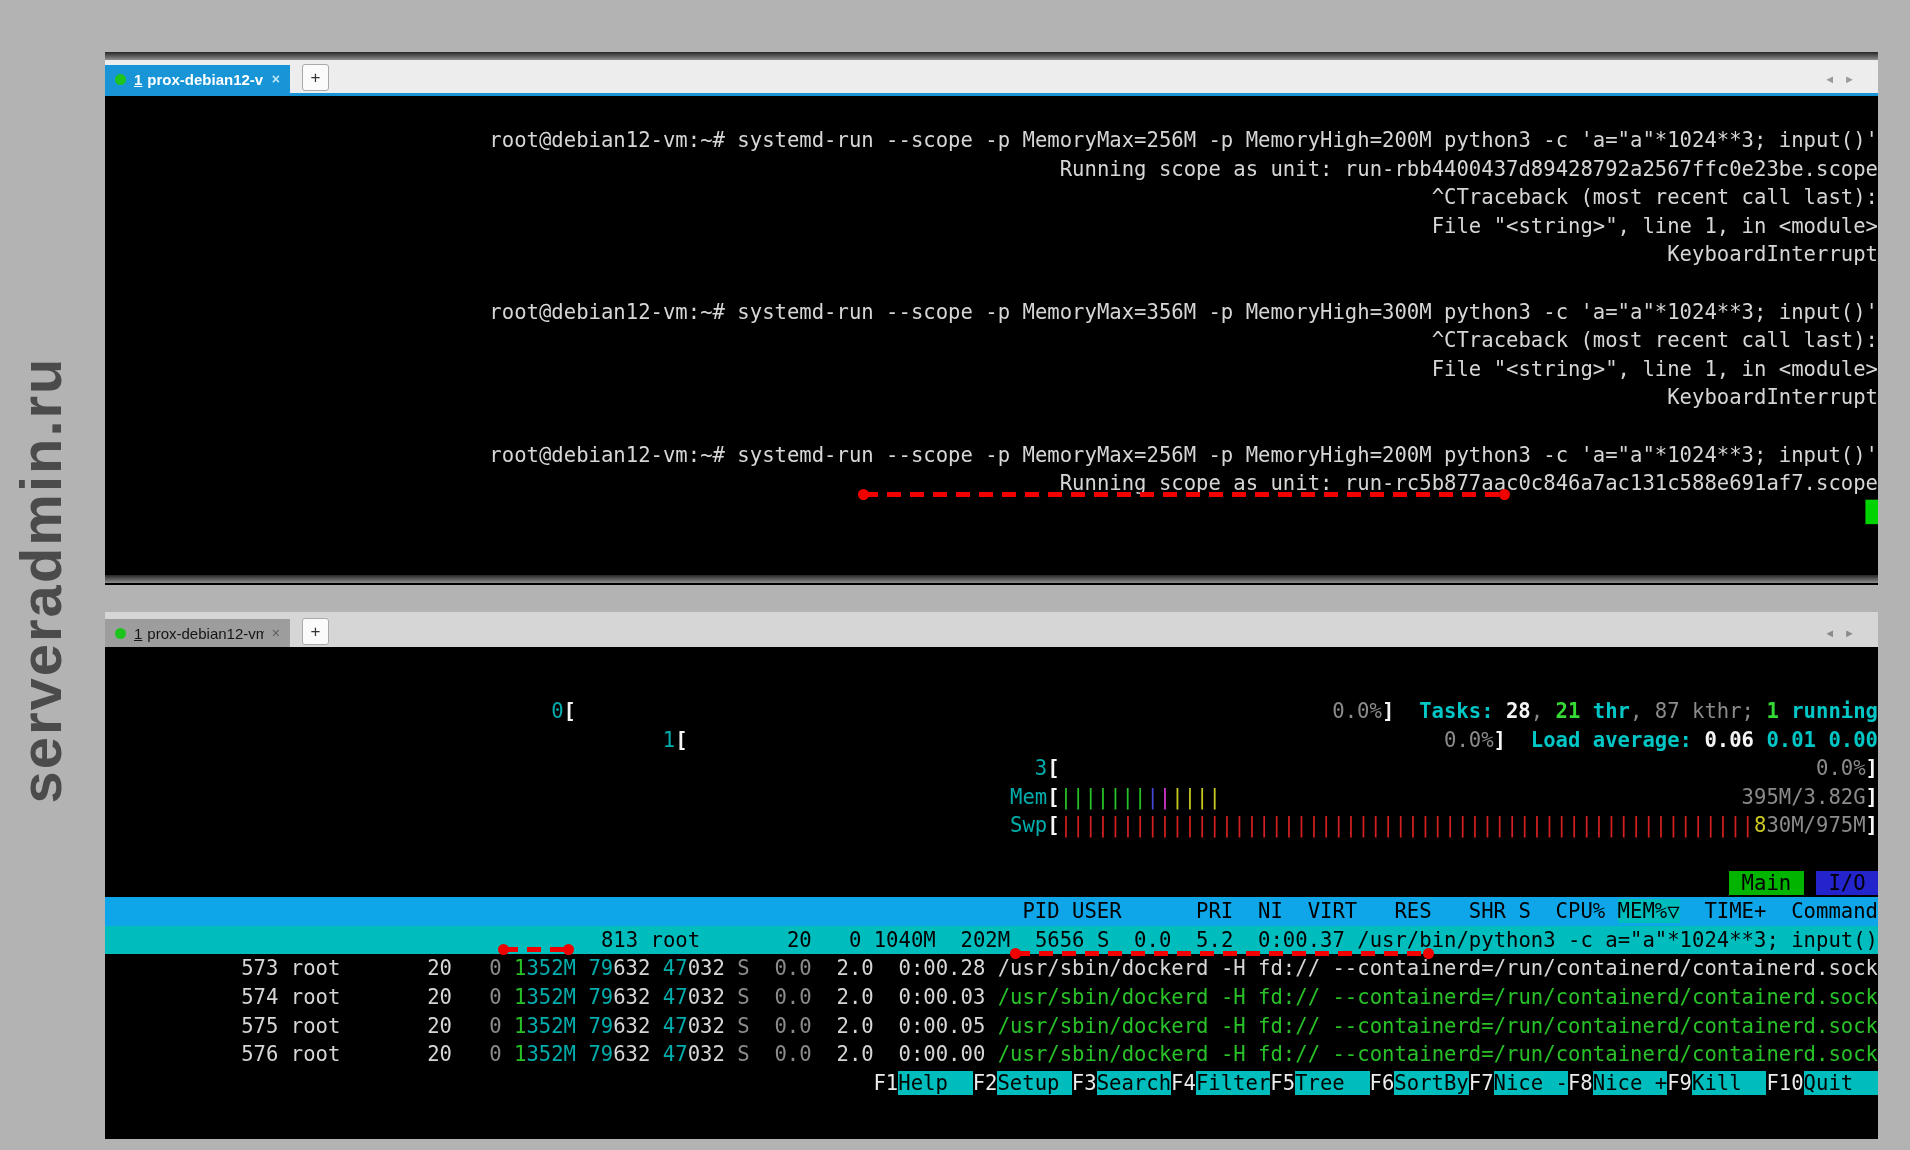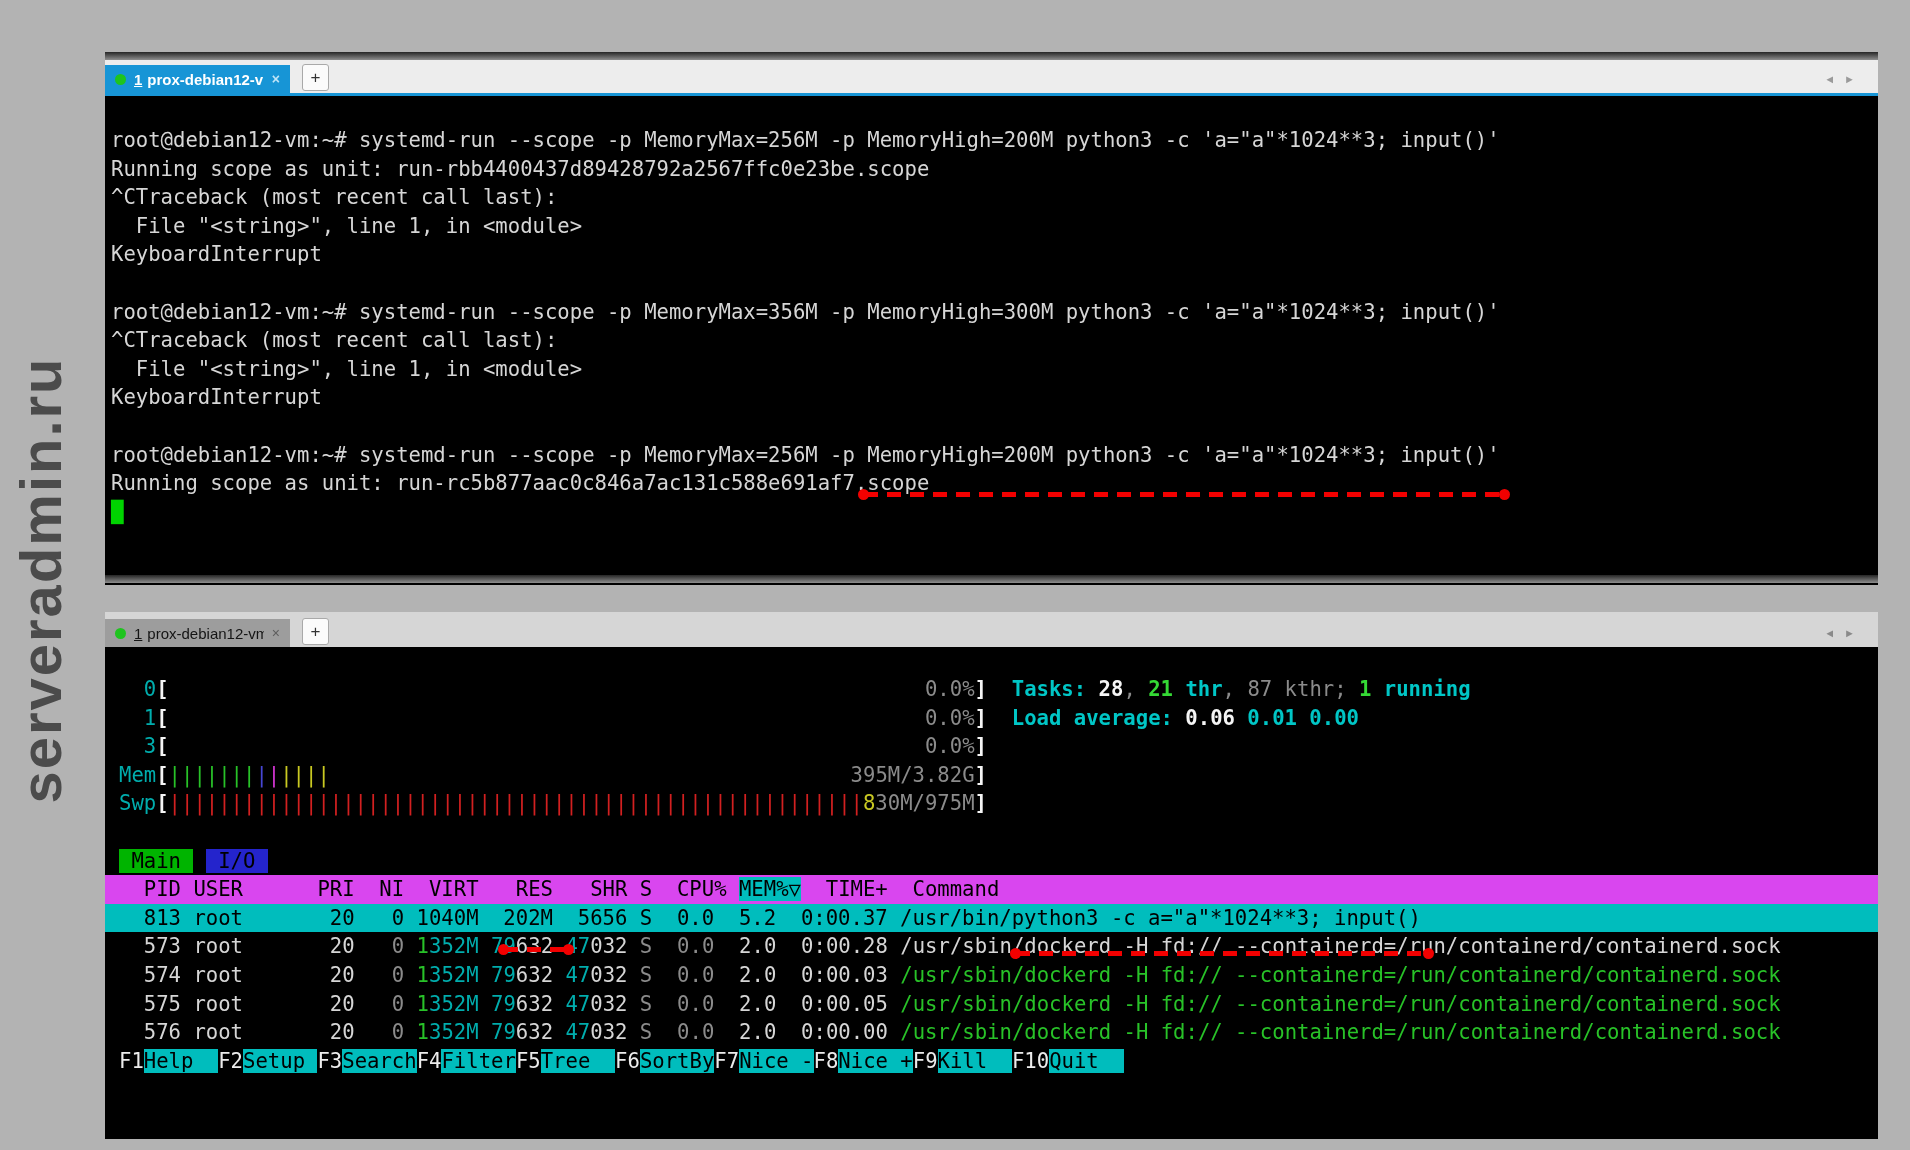--- a/index.html
+++ b/index.html
@@ -22,30 +22,30 @@
   .tab-title .idx{text-decoration:underline;margin-right:5px;}
   .tab-close{font-size:14px;line-height:14px;flex:0 0 auto;}
   .tab1 .tab-close{color:#bfe4f7;}
   .tab2 .tab-close{color:#5d5d5d;}
   .newtab{width:25px;height:25px;margin-left:12px;margin-bottom:2px;border:1px solid #a9a9a9;border-radius:3px;
           background:#fbfbfb;color:#333;font-size:17px;display:flex;align-items:center;justify-content:center;}
   .scrollers{position:absolute;right:14px;bottom:8px;font-size:11px;color:#9a9a9a;letter-spacing:9px;}
   .tabbar2 .scrollers{color:#8a8a8a;}
   .term{background:#000;font-family:"DejaVu Sans Mono",monospace;font-size:20.6px;overflow:hidden;}
   .term1{height:489px;padding-top:30px;box-sizing:border-box;}
-  .term2{height:492px;padding-top:28px;box-sizing:border-box;}
-  .tl{height:28.6px;line-height:28.6px;white-space:pre;}
+  .term2{height:492px;padding-top:50px;box-sizing:border-box;}
+  .tl{height:28.6px;line-height:28.6px;white-space:pre;text-align:right;}
   .p1 .tl{padding-left:6px;}
   .p2 .tl{padding-left:14px;}
   .w{color:#d6d6d6;} .wb{color:#f5f5f5;font-weight:bold;} .gy{color:#8b8b8b;}
   .cy{color:#00adad;} .cyb{color:#00c6c6;font-weight:bold;}
   .gn{color:#28c228;} .gnb{color:#35da35;font-weight:bold;}
   .yl{color:#c9c922;} .rd{color:#d22020;} .bl{color:#4646d4;} .mg{color:#d435d4;}
   .cur{color:#00d400;}
-  .hdr{background:#d946ef;color:#000;}
+  .hdr{background:#0ea5e9;color:#000;}
   .sel{background:#00bdbd;color:#000;}
   .on-cy{background:#00bdbd;}
   .t-main{background:#00b400;color:#000;}
   .t-io{background:#2424cc;color:#000;}
   .fk{color:#ececec;} .fl{background:#00bdbd;color:#000;}
   .anno{position:absolute;height:5px;
         background:repeating-linear-gradient(90deg,#f20000 0 14px,transparent 14px 23px);}
   .anno .d{position:absolute;top:-3px;width:11px;height:11px;border-radius:50%;background:#f20000;}
   .anno .dl{left:-6px;} .anno .dr{right:-6px;}
   .a1{left:864px;top:492px;width:640px;}

